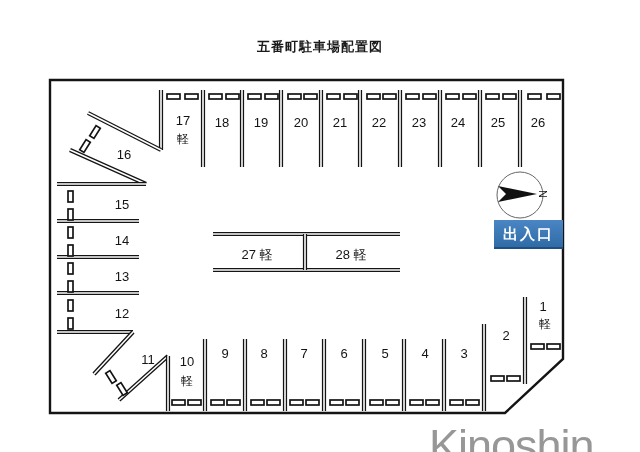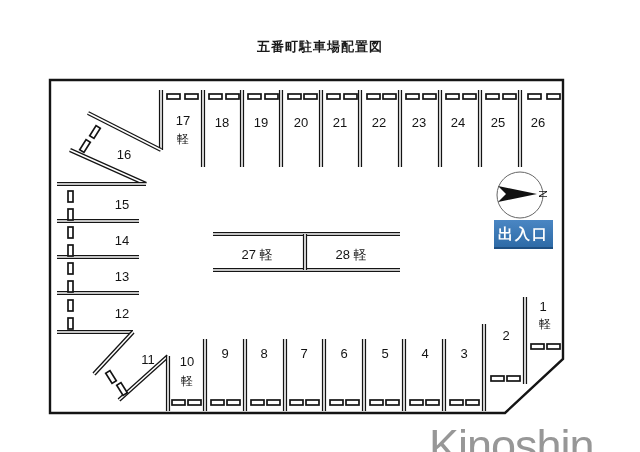--- a/index.html
+++ b/index.html
@@ -12,21 +12,21 @@
     font-size:13px;font-weight:600;letter-spacing:1px;color:#1a1a1a;
   }
   svg{position:absolute;left:0;top:0;}
   .k{stroke:#141414;stroke-width:4.2;fill:none;}
   .w{stroke:#ffffff;stroke-width:1.6;fill:none;}
   .wall{stroke:#141414;stroke-width:2.4;fill:none;}
   .stop{fill:#ffffff;stroke:#141414;stroke-width:1.7;}
   .num{font-size:13px;fill:#141414;text-anchor:middle;font-family:"Liberation Sans","DejaVu Sans",sans-serif;}
   .kei{font-size:12px;fill:#141414;text-anchor:middle;font-family:"Liberation Sans","DejaVu Sans",sans-serif;}
   #entrance{
-    position:absolute;left:494px;top:198px;width:59px;height:29px;
+    position:absolute;left:494px;top:198px;width:69px;height:29px;
     background:linear-gradient(#4a86c3,#2e6ba7);
     border-bottom:2px solid #1e4f82;box-sizing:border-box;
     color:#fff;font-size:15px;font-weight:bold;letter-spacing:2px;
     text-align:center;line-height:27px;
   }
   #watermark{
     position:absolute;left:429px;top:401px;
     font-size:45px;font-weight:normal;color:#979797;line-height:1;letter-spacing:-1px;
     white-space:nowrap;
   }

